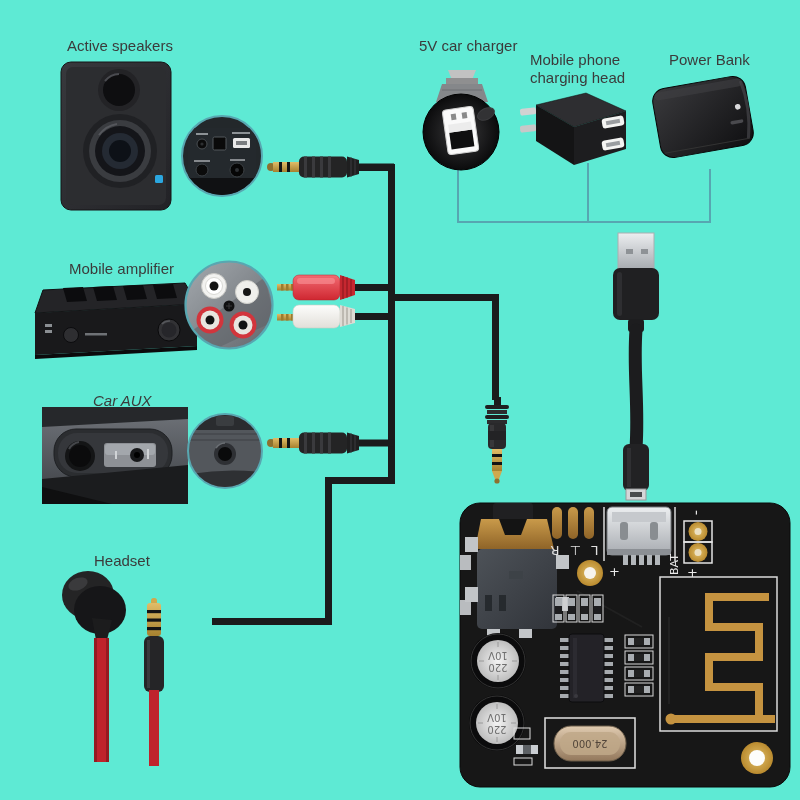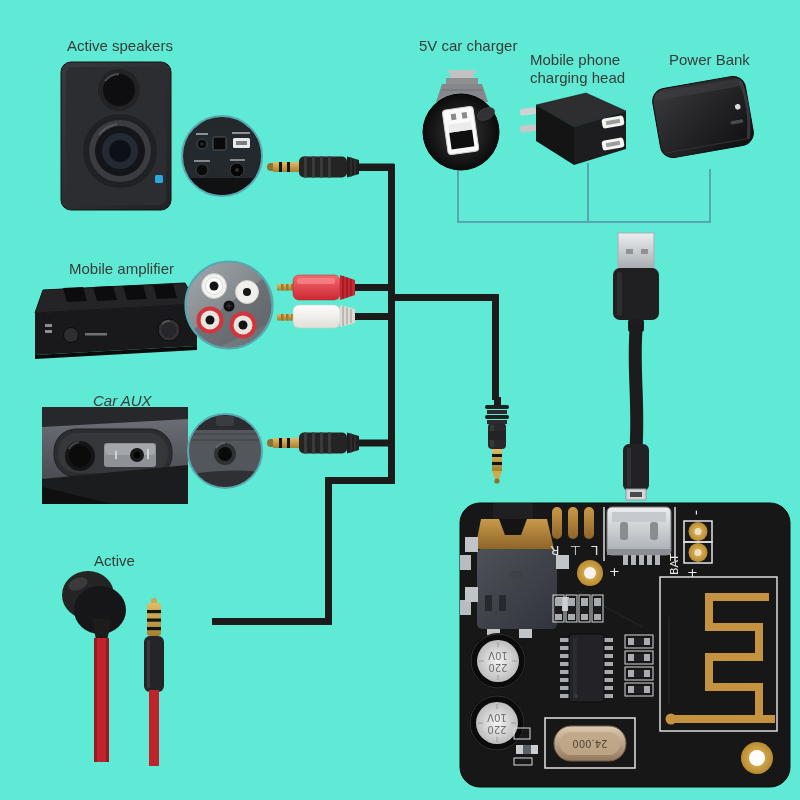--- a/index.html
+++ b/index.html
@@ -11,21 +11,21 @@
   svg{position:absolute;display:block;}
 </style>
 </head>
 <body>
 
 <div id="stage">
 
   <div class="lbl" style="left:67px;top:37px;">Active speakers</div>
   <div class="lbl" style="left:69px;top:260px;">Mobile amplifier</div>
   <div class="lbl" style="left:93px;top:392px;font-style:italic;">Car AUX</div>
-  <div class="lbl" style="left:94px;top:552px;">Active</div>
+  <div class="lbl" style="left:94px;top:552px;">Headset</div>
   <div class="lbl" style="left:397px;top:37px;margin-left:22px;">5V car charger</div>
   <div class="lbl" style="left:530px;top:51px;">
     <div>Mobile phone</div>
     <div>charging head</div>
   </div>
   <div class="lbl" style="left:669px;top:51px;">Power Bank</div>
 
   <div class="wire" style="left:355px;top:164px;width:38px;height:7px;"></div>
   <div class="wire" style="left:388px;top:164px;width:7px;height:320px;"></div>
   <div class="wire" style="left:392px;top:294px;width:104px;height:7px;"></div>

